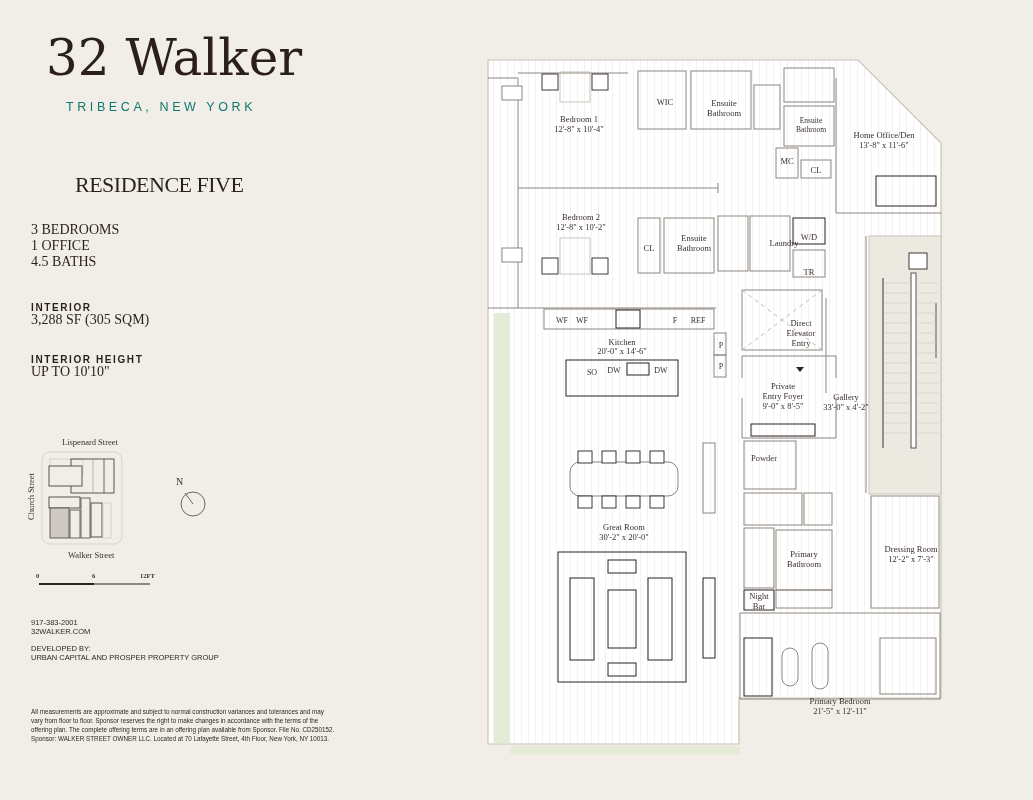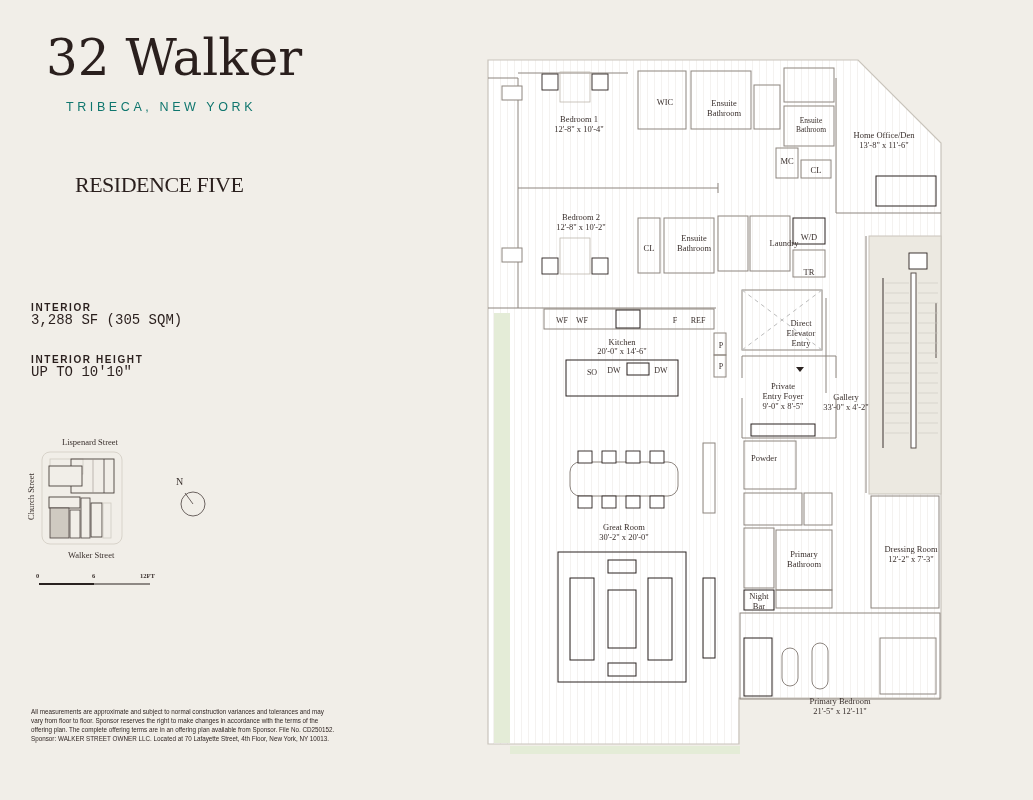--- a/index.html
+++ b/index.html
@@ -3,36 +3,41 @@
 <meta charset="utf-8">
 <style>
   html,body{margin:0;padding:0;}
   body{width:1033px;height:800px;background:#f1eee8;position:relative;overflow:hidden;color:#2a2220;font-family:"Liberation Sans",sans-serif;}
   .left{position:absolute;left:0;top:0;width:480px;height:800px;}
   .brand-title{position:absolute;left:46px;top:33px;font-family:"DejaVu Serif",serif;font-weight:400;font-size:50px;letter-spacing:0px;color:#2a1f1d;line-height:1;}
   .brand-sub{position:absolute;left:66px;top:100px;font-size:12.5px;letter-spacing:3.6px;color:#0f766e;}
   .res-title{position:absolute;left:31px;top:172px;font-family:"Liberation Serif",serif;font-size:22px;letter-spacing:-0.5px;color:#2a1f1d;margin-left:44px;}
   .specs{position:absolute;left:31px;top:222px;font-family:"Liberation Serif",serif;font-size:14px;line-height:16px;color:#2a1f1d;}
   .label-small{position:absolute;left:31px;font-size:10px;font-weight:bold;letter-spacing:1.6px;color:#2a1f1d;}
-  .value-serif{position:absolute;left:31px;font-family:Liberation Mono, monospace;font-size:14px;color:#2a1f1d;}
+  .value-serif{position:absolute;left:31px;font-family:Liberation Serif, serif;font-size:14px;color:#2a1f1d;}
   .contact{position:absolute;left:31px;top:618px;font-size:7.5px;line-height:9px;color:#2a1f1d;}
   .contact .blk{margin-bottom:8px;}
   .disclaimer{position:absolute;left:31px;top:707px;width:305px;font-size:6.3px;line-height:9px;color:#2a1f1d;}
   .keymap{position:absolute;left:0;top:430px;width:240px;height:160px;}
   .plan{position:absolute;left:486px;top:58px;}
   svg text{font-family:"Liberation Serif",serif;fill:#3a302d;}
 </style>
 </head>
 <body>
 
 <div class="left">
   <div class="brand-title">32 Walker</div>
   <div class="brand-sub">TRIBECA, NEW YORK</div>
 
   <div class="res-title">RESIDENCE FIVE</div>
+  <div class="specs">
+    <div>3 BEDROOMS</div>
+    <div>1 OFFICE</div>
+    <div>4.5 BATHS</div>
+  </div>
 
   <div class="label-small" style="top:302px">INTERIOR</div>
   <div class="value-serif" style="top:312px">3,288  SF (305 SQM)</div>
   <div class="label-small" style="top:354px">INTERIOR HEIGHT</div>
   <div class="value-serif" style="top:364px">UP TO 10'10"</div>
 
   <svg class="keymap" width="240" height="160" viewBox="0 0 240 160">
     <text x="62" y="15" font-size="8.5">Lispenard Street</text>
     <text x="34" y="90" font-size="8.5" transform="rotate(-90 34 90)">Church Street</text>
     <text x="68" y="128" font-size="8.5">Walker Street</text>
@@ -52,20 +57,28 @@
     <circle cx="193" cy="74" r="12" fill="none" stroke="#4a403d" stroke-width="0.8"></circle>
     <line x1="185" y1="63" x2="193" y2="74" stroke="#4a403d" stroke-width="0.8"></line>
     <text x="36" y="148" font-size="6.5" font-family="Liberation Sans" font-weight="bold">0</text>
     <text x="92" y="148" font-size="6.5" font-family="Liberation Sans" font-weight="bold">6</text>
     <text x="140" y="148" font-size="6.5" font-family="Liberation Sans" font-weight="bold">12FT</text>
     <line x1="39" y1="154" x2="94" y2="154" stroke="#2a2220" stroke-width="2"></line>
     <line x1="94" y1="154" x2="150" y2="154" stroke="#2a2220" stroke-width="1"></line>
   </svg>
 
   <div class="contact">
+    <div class="blk">
+      <div>917-383-2001</div>
+      <div>32WALKER.COM</div>
+    </div>
+    <div class="blk">
+      <div>DEVELOPED BY:</div>
+      <div>URBAN CAPITAL AND PROSPER PROPERTY GROUP</div>
+    </div>
   </div>
   <div class="disclaimer">All measurements are approximate and subject to normal construction variances and tolerances and may vary from floor to floor. Sponsor reserves the right to make changes in accordance with the terms of the offering plan. The complete offering terms are in an offering plan available from Sponsor. File No. CD250152. Sponsor: WALKER STREET OWNER LLC. Located at 70 Lafayette Street, 4th Floor, New York, NY 10013.</div>
 </div>
 
 <svg class="plan" width="490" height="700" viewBox="0 0 490 700">
   <defs>
     <pattern id="floorlines" width="7" height="10" patternUnits="userSpaceOnUse">
       <rect width="7" height="10" fill="#ffffff"></rect>
       <line x1="0.5" y1="0" x2="0.5" y2="10" stroke="#efede9" stroke-width="0.7"></line>
     </pattern>

